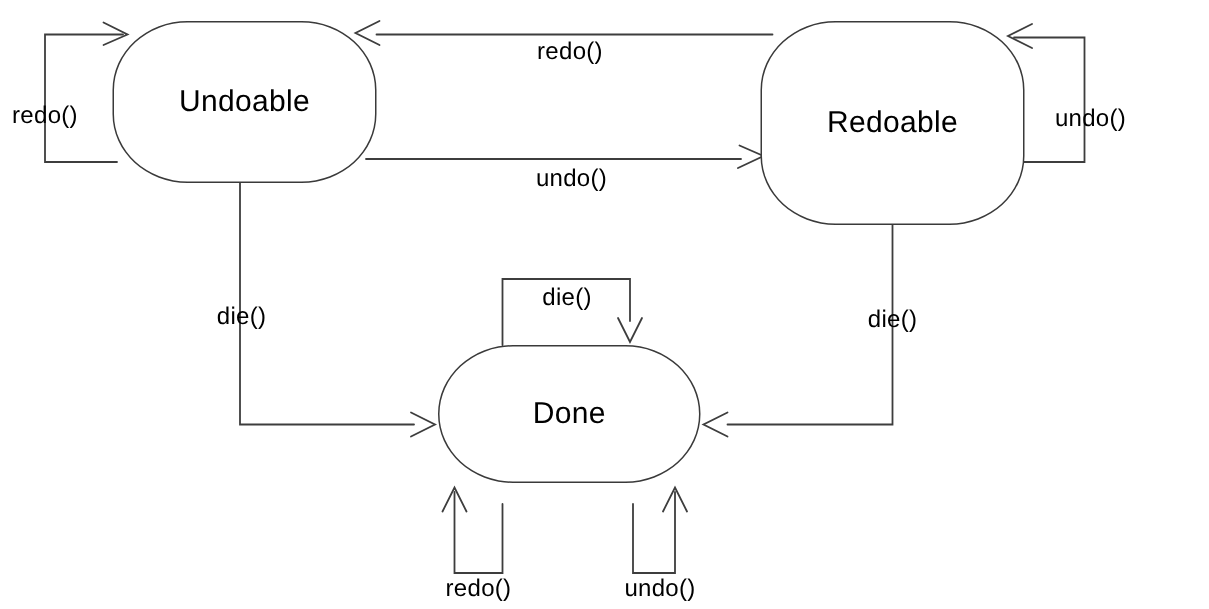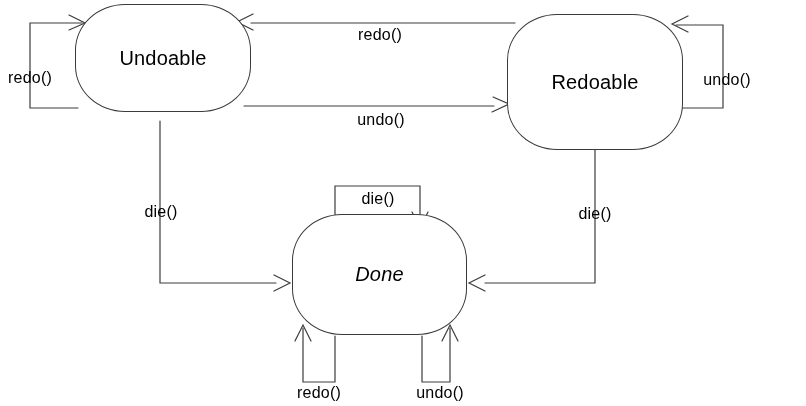--- a/index.html
+++ b/index.html
@@ -37,23 +37,23 @@
     z-index: 2;
     display: flex;
     align-items: center;
     justify-content: center;
   }
   .state .state-label {
     font-size: 20px;
     color: #000000;
     letter-spacing: 0.2px;
   }
-  .state-undoable { left: 75px;  top: 4px;  width: 176px; height: 108px; }
+  .state-undoable { left: 75px;  top: 14px;  width: 176px; height: 108px; }
   .state-redoable { left: 507px; top: 14px;  width: 176px; height: 136px; }
-  .state-done     { left: 292px; top: 214px; width: 175px; height: 121px; font-style: italic; }
+  .state-done     { left: 292px; top: 230px; width: 175px; height: 92px; }
 
   .tlabel {
     position: absolute;
     z-index: 3;
     font-size: 16px;
     color: #000000;
     white-space: nowrap;
     transform: translate(-50%, -50%);
     letter-spacing: 0.2px;
   }

